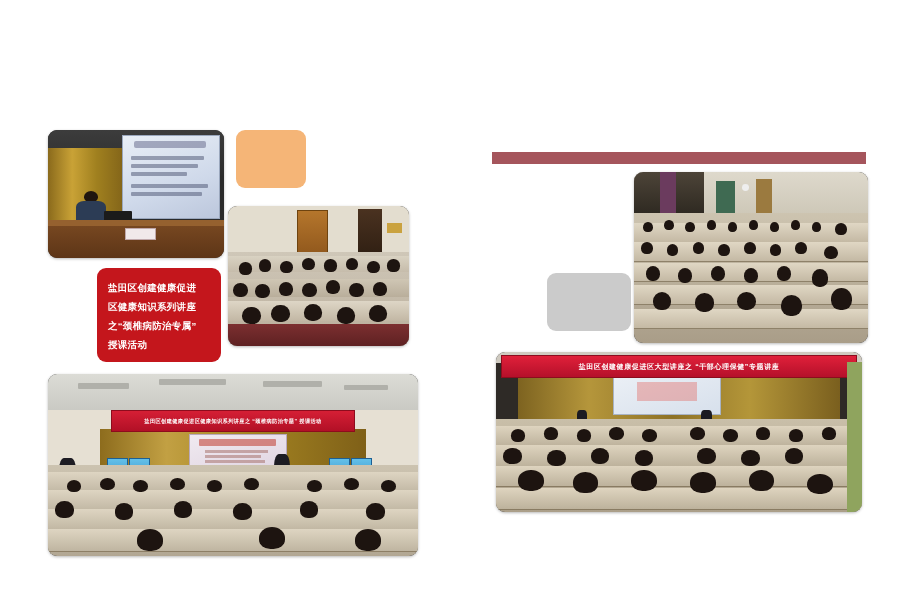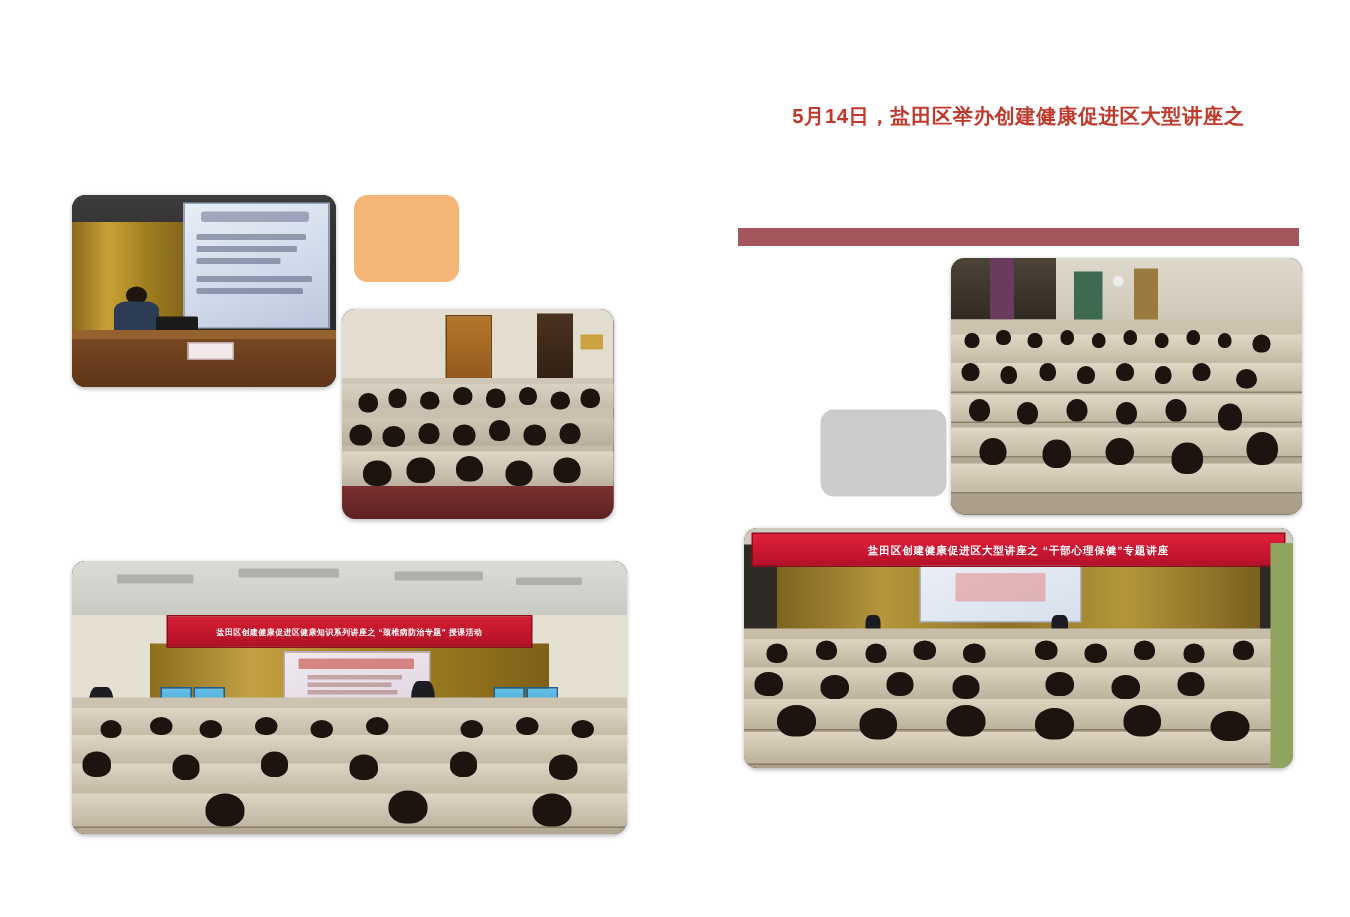--- a/index.html
+++ b/index.html
@@ -252,21 +252,20 @@
   }
   #caption-card .cline { display: block; white-space: nowrap; }
 </style>
 </head>
 <body>
 
 <div id="page">
 
 
   <div id="right-heading">
-    <span class="hl">5月14日，盐田区举办创建健康促进区大型讲座之</span>
   </div>
 
   <div id="right-rule"></div>
   <div id="orange-block"></div>
   <div id="gray-block"></div>
 
   <div class="photo" id="photo-lecture1">
     <div class="scene">
       <div class="band wall"></div>
       <div class="curtain"></div>
@@ -317,20 +316,28 @@
       <div class="head-dot" style="left:67%;top:55%;width:8%;height:10%"></div>
       <div class="head-dot" style="left:80%;top:54%;width:8%;height:10%"></div>
       <div class="head-dot" style="left:8%;top:72%;width:10%;height:12%"></div>
       <div class="head-dot" style="left:24%;top:71%;width:10%;height:12%"></div>
       <div class="head-dot" style="left:42%;top:70%;width:10%;height:12%"></div>
       <div class="head-dot" style="left:60%;top:72%;width:10%;height:12%"></div>
       <div class="head-dot" style="left:78%;top:71%;width:10%;height:12%"></div>
     </div>
   </div>
 
+  <div id="caption-card">
+    <div class="ctext">
+      <span class="cline">盐田区创建健康促进</span>
+      <span class="cline">区健康知识系列讲座</span>
+      <span class="cline">之“颈椎病防治专属”</span>
+      <span class="cline">授课活动</span>
+    </div>
+  </div>
 
   <div class="photo" id="photo-hall1">
     <div class="scene">
       <div class="band ceil"></div>
       <div class="ceilslot" style="left:8%;top:5%;width:14%"></div>
       <div class="ceilslot" style="left:30%;top:3%;width:18%"></div>
       <div class="ceilslot" style="left:58%;top:4%;width:16%"></div>
       <div class="ceilslot" style="left:80%;top:6%;width:12%"></div>
       <div class="wallH"></div>
       <div class="curtainH"></div>

